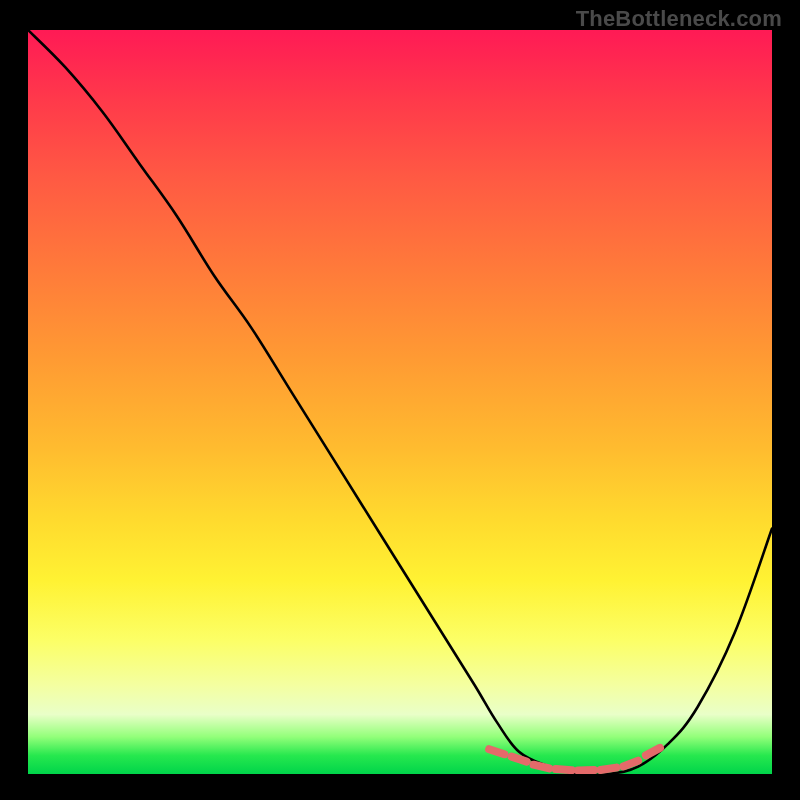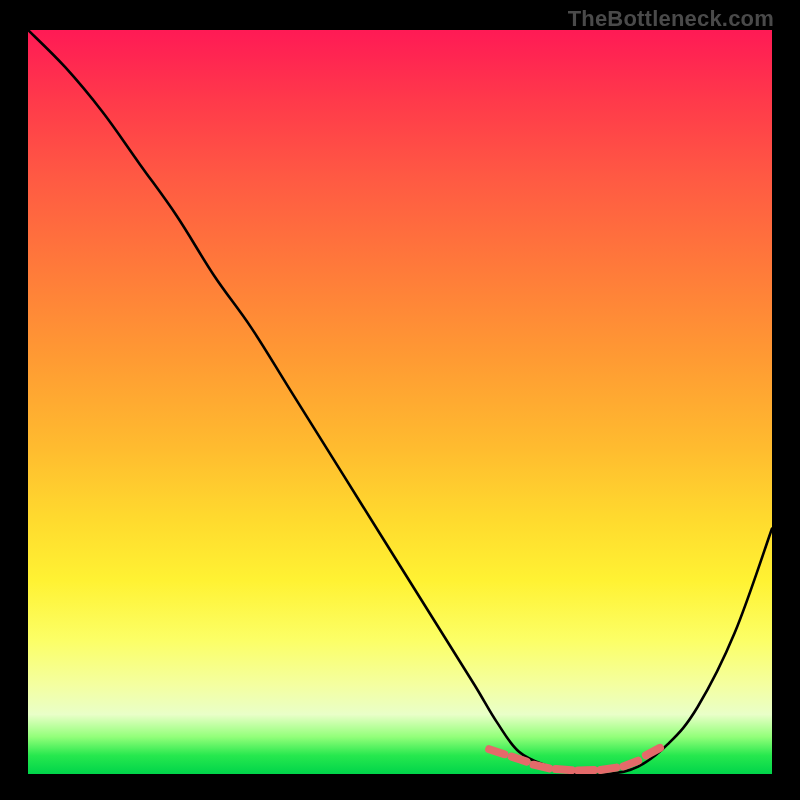--- a/index.html
+++ b/index.html
@@ -12,21 +12,21 @@
     overflow: hidden;
   }
   .plot-wrapper {
     position: relative;
     width: 800px;
     height: 800px;
   }
   .watermark {
     position: absolute;
     top: 6px;
-    right: 26px;
+    right: 18px;
     font-size: 22px;
     font-weight: 600;
     color: #4a4a4a;
     letter-spacing: 0.2px;
     user-select: none;
   }
   .plot-area {
     position: absolute;
     left: 28px;
     top: 30px;

